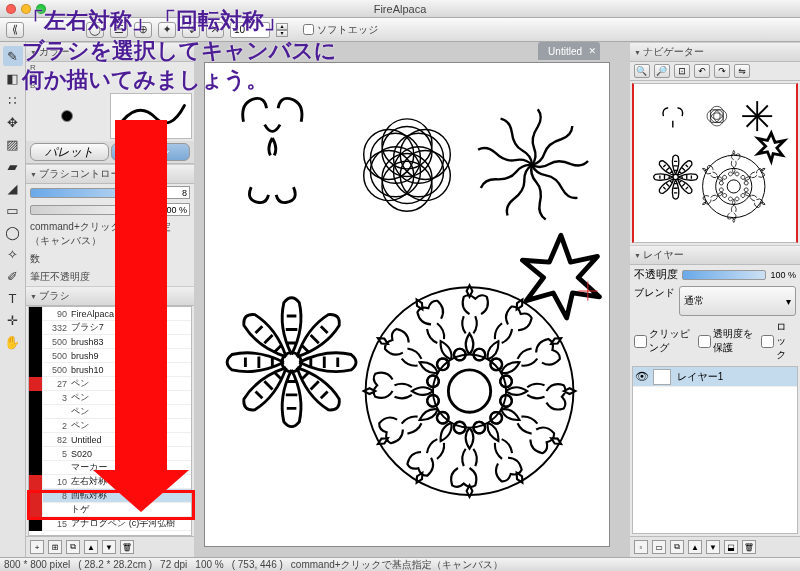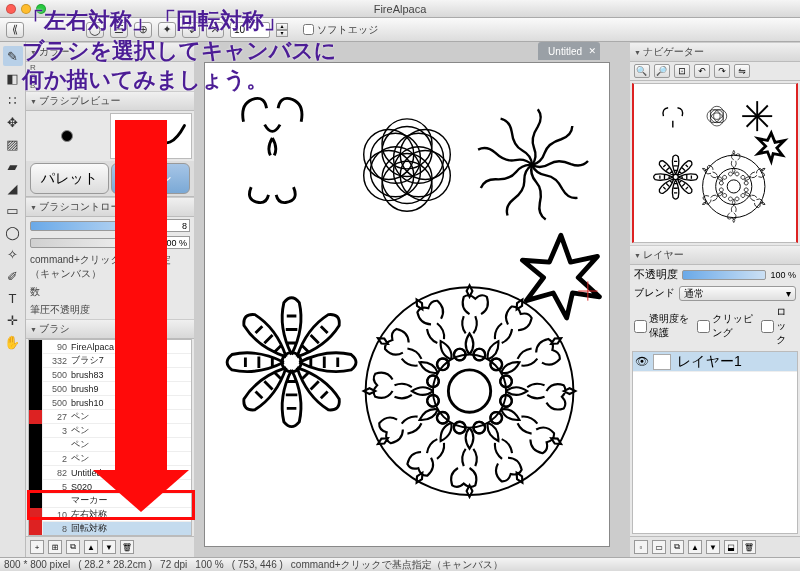--- a/index.html
+++ b/index.html
@@ -31,21 +31,21 @@
 
 
 .leftpanels { width:168px; background:#e8e8e8; display:flex; flex-direction:column; overflow:hidden; }
 .panelhead { background:linear-gradient(#f0f0f0,#d8d8d8); border-top:1px solid #ccc; border-bottom:1px solid #bbb; padding:2px 4px; font-size:9px; color:#444; display:flex; align-items:center; gap:2px; }
 .discl { font-size:7px; color:#555; }
 .colorpanel { height:50px; display:flex; }
 .colorpanel .wheel { width:82px; display:flex; align-items:center; justify-content:center; }
 .swatch { width:12px; height:12px; background:#000; border:1px solid #888; }
 .colorpanel .curve { width:82px; background:#fff; border:1px solid #bbb; margin:2px; }
 .palrow { display:flex; gap:2px; padding:2px 4px; background:#ddd; border-bottom:1px solid #bbb; }
-.palbtn { flex:1; height:31px; background:linear-gradient(#fafafa,#dcdcdc); border:1px solid #999; border-radius:6px; font-size:14px; display:flex; align-items:center; justify-content:center; }
+.palbtn { flex:1; height:18px; background:linear-gradient(#fafafa,#dcdcdc); border:1px solid #999; border-radius:6px; font-size:12px; display:flex; align-items:center; justify-content:center;font-style:italic; }
 .palbtn.on { background:linear-gradient(#a6c5e6,#7ba9d6); color:#fff; }
 .sliderrow { display:flex; align-items:center; padding:2px 4px; gap:4px; }
 .slider { flex:1; height:10px; background:linear-gradient(90deg,#6aa9e8,#cce0f4); border:1px solid #999; border-radius:2px; }
 .slider2 { flex:1; height:10px; background:linear-gradient(90deg,#d0d0d0,#f4f4f4); border:1px solid #999; border-radius:2px; }
 .valbox { width:28px; height:13px; background:#fff; border:1px solid #999; font-size:9px; display:flex; align-items:center; justify-content:flex-end; padding-right:2px; }
 .propline { font-size:9px; color:#444; padding:2px 4px; display:flex; justify-content:space-between; }
 
 
 .brushlist { flex:1; overflow:auto; background:#fff; border:1px solid #bbb; margin:0 2px; }
 .brow { display:flex; align-items:center; height:14px; border-bottom:1px solid #eee; cursor:default; }
@@ -66,21 +66,21 @@
 
 .rightpanels { width:170px; background:#e8e8e8; display:flex; flex-direction:column; }
 .navthumb { background:#fff; border:1px solid #bbb; margin:2px; height:160px; border-left:2px solid #d22; border-right:2px solid #d22; display:flex; align-items:center; justify-content:center; }
 .navrow { display:flex; gap:4px; padding:2px 4px; border-bottom:1px solid #bbb; }
 .nbtn { width:16px; height:14px; background:linear-gradient(#fafafa,#ddd); border:1px solid #999; border-radius:2px; font-size:9px; display:flex; align-items:center; justify-content:center; }
 .layerlist { flex:1; background:#fff; margin:2px; border:1px solid #bbb; }
 .lrow { display:flex; align-items:center; height:20px; border-bottom:1px solid #eee; background:#c4dbee; }
 .leye { width:18px; text-align:center; font-size:11px; }
 .lthumb { width:18px; height:16px; background:#fff; border:1px solid #aaa; margin:0 2px; }
 .selectwrap { display:flex; align-items:flex-start; padding:2px 4px; gap:4px; font-size:9px; }
-.select { flex:1; height:15px; background:linear-gradient(#fafafa,#e0e0e0); border:1px solid #999; border-radius:3px; font-size:9px; display:flex; align-items:center; justify-content:space-between; padding:0 4px; }
+.select { flex:1; height:30px; background:linear-gradient(#fafafa,#e0e0e0); border:1px solid #999; border-radius:3px; font-size:9px; display:flex; align-items:center; justify-content:space-between; padding:0 4px; }
 .chkrow { display:flex; gap:6px; padding:2px 4px; font-size:8px; }
 .chkrow label { display:flex; align-items:center; gap:2px; }
 .licons { display:flex; gap:4px; padding:3px 4px; background:#e4e4e4; border-top:1px solid #bbb; margin-top:auto; }
 
 
 .status { position:absolute; bottom:0; left:0; right:0; height:14px; background:linear-gradient(#f4f4f4,#dadada); border-top:1px solid #aaa; display:flex; align-items:center; padding:0 4px; gap:8px; font-size:9px; color:#444; }
 
 
 .annot-text { position:absolute; top:6px; left:22px; color:#4c1d95; font-size:22px; font-weight:bold; line-height:1.35; z-index:50; text-shadow:0 0 2px #fff; white-space:pre; }
 .arrow { position:absolute; left:115px; top:120px; z-index:49; }
@@ -142,24 +142,20 @@
     <div class="tool">✛</div>
     <div class="tool">✋</div>
   </div>
 
   <div class="leftpanels">
     <div class="panelhead">
         <span class="discl">▼</span>
         <span>カラー</span>
       </div>
     <div style="font-size:8px;padding:1px 4px;color:#555;">R<br>G<br>B</div>
-    <div class="panelhead">
-        <span class="discl">▼</span>
-        <span>ブラシプレビュー</span>
-      </div>
     <div class="colorpanel">
       <div class="wheel">
           <div class="swatch" style="border-radius:50%"></div>
         </div>
       <div class="curve"><svg viewBox="0 0 80 46">
             <path d="M5 35 Q25 5 45 25 Q60 40 75 12" stroke="#000" stroke-width="3" fill="none" stroke-linecap="round"></path>
           </svg></div>
     </div>
     <div class="palrow">
       <div class="palbtn">パレット</div>
@@ -450,36 +446,36 @@
     <div class="selectwrap">
         <span>ブレンド</span>
         <div class="select">
           <span>通常</span>
           <span>▾</span>
         </div>
       </div>
     <div class="chkrow">
       <label>
           <input type="checkbox" style="">
-          <span>透明度を保護</span>
+          <span>クリッピング</span>
         </label>
       <label>
           <input type="checkbox" style="">
-          <span>クリッピング</span>
+          <span>透明度を保護</span>
         </label>
       <label>
           <input type="checkbox" style="">
           <span>ロック</span>
         </label>
     </div>
     <div class="layerlist">
       <div class="lrow">
         <div class="leye">👁</div>
         <div class="lthumb"></div>
-        <div style="font-size:14px;padding-left:4px">レイヤー1</div>
+        <div style="font-size:10px;padding-left:4px">レイヤー1</div>
       </div>
     </div>
     <div class="licons">
       <div class="bicon">▫</div>
       <div class="bicon">▭</div>
       <div class="bicon">⧉</div>
       <div class="bicon">▲</div>
       <div class="bicon">▼</div>
       <div class="bicon">⬓</div>
       <div class="bicon">🗑</div>

